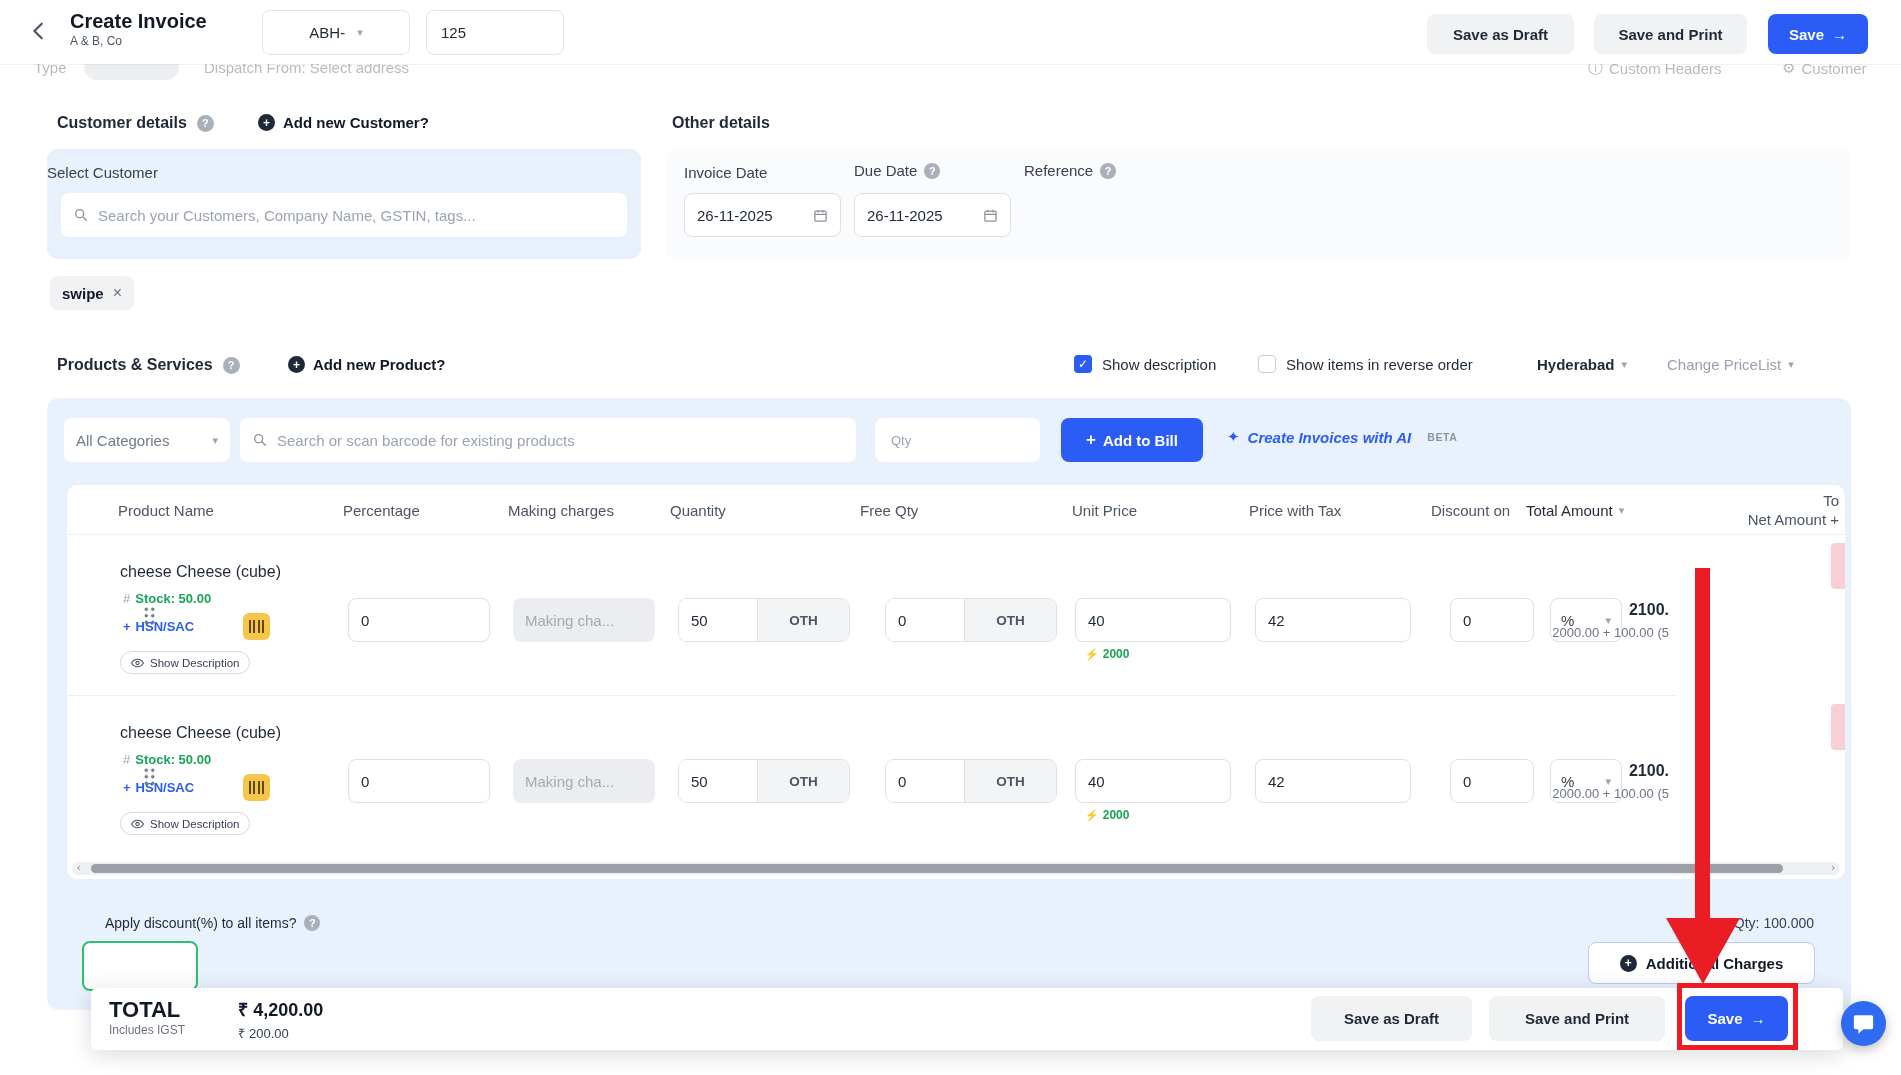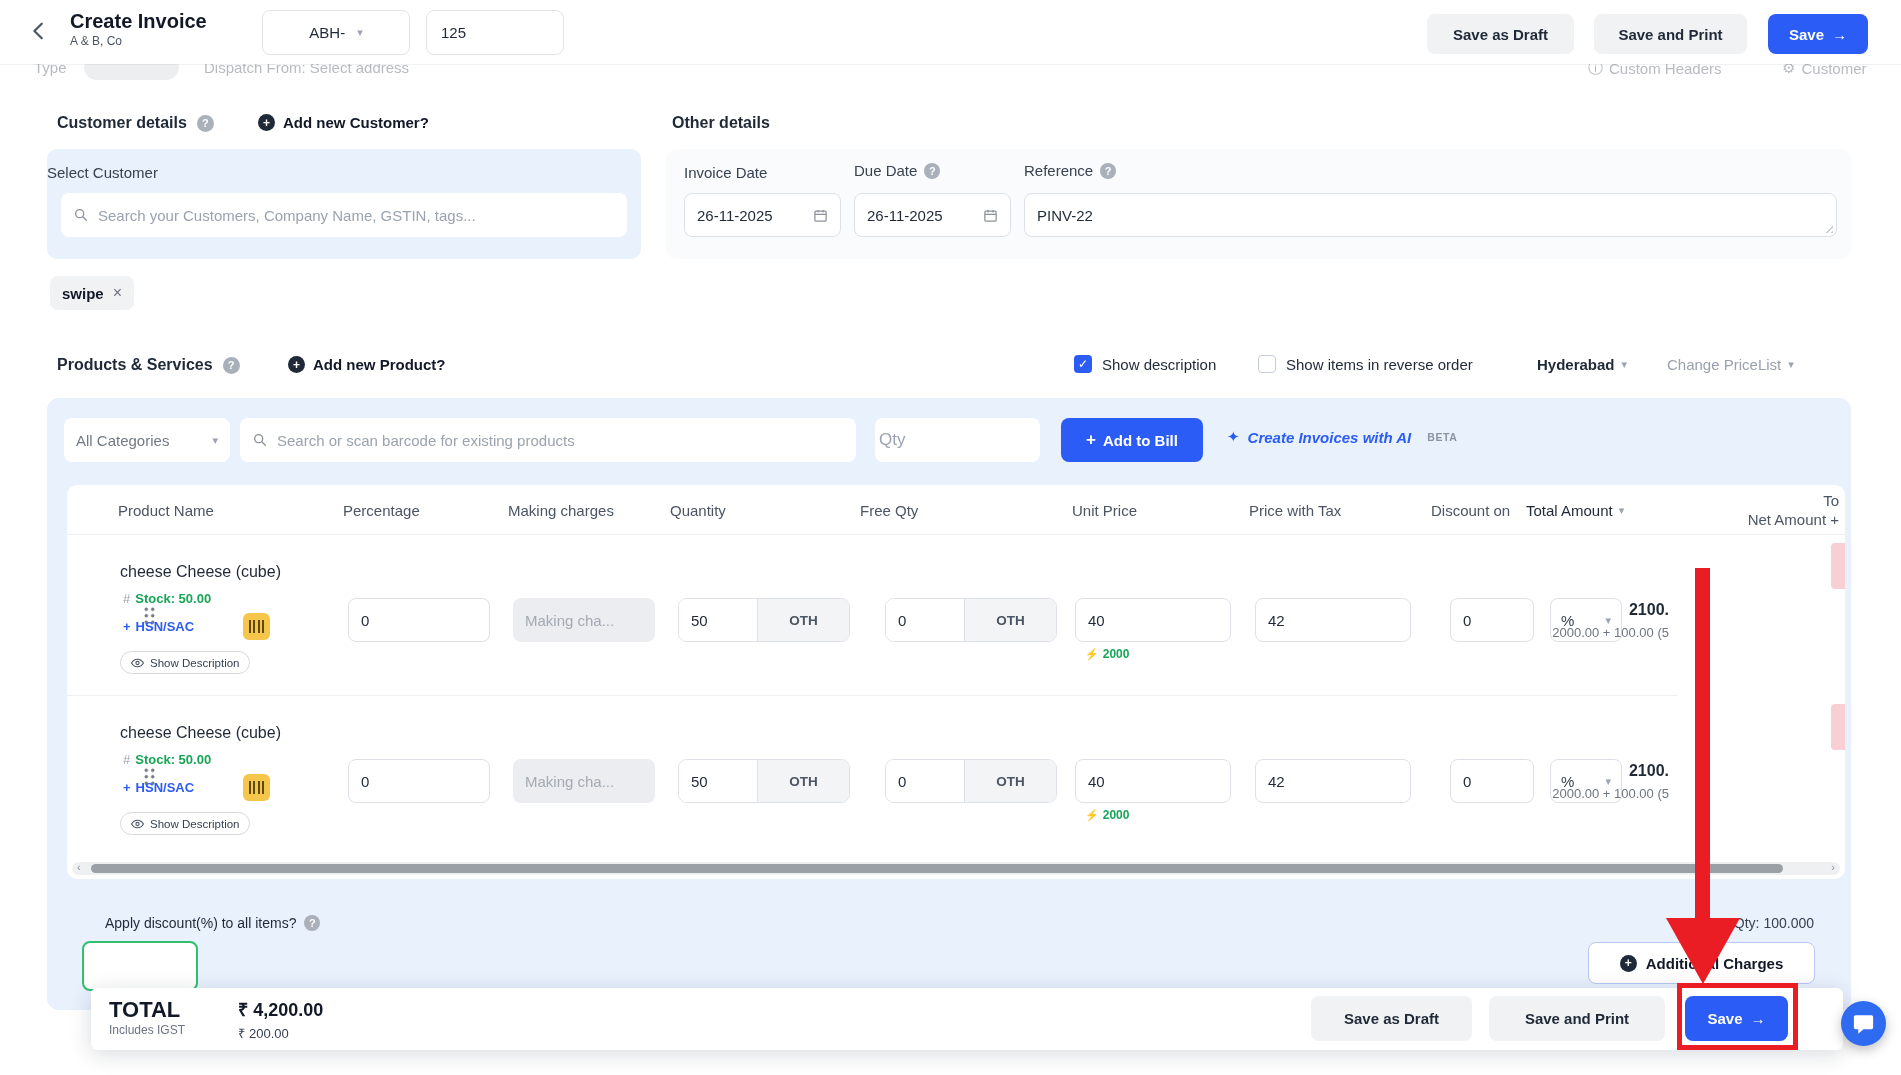--- a/index.html
+++ b/index.html
@@ -137,24 +137,20 @@
           <path d="M3 10h18M8 3v4M16 3v4"></path>
         </svg>
     </div>
     <div class="abs inp flex" style="left:188px;top:44px;width:157px;height:44px;justify-content:space-between;cursor:pointer">
       <span>26-11-2025</span>
       <svg width="15" height="15" viewBox="0 0 24 24" fill="none" stroke="#8a919b" stroke-width="2">
           <rect x="3" y="5" width="18" height="16" rx="2"></rect>
           <path d="M3 10h18M8 3v4M16 3v4"></path>
         </svg>
     </div>
-    <div class="abs inp flex" style="left:358px;top:44px;width:813px;height:44px">
-      <span>PINV-22</span>
-      <span class="grip"></span>
-    </div>
   </section>
 
   <div class="abs flex" style="left:50px;top:276px;height:34px;background:#f1f2f4;border-radius:8px;padding:0 12px;gap:9px;cursor:pointer">
     <span style="font-size:15px;font-weight:700;color:#111827">swipe</span>
     <span style="color:#6b7280;font-size:16px">×</span>
   </div>
 
   <div class="abs flex" style="left:57px;top:356px;gap:10px">
     <span class="sec-title">Products &amp; Services</span>
     <span class="help">?</span>
@@ -186,21 +182,21 @@
       <span style="font-size:15px;color:#717a86">All Categories</span>
       <span class="caret">▾</span>
     </div>
     <div class="abs flex" style="left:193px;top:20px;width:616px;height:44px;background:#fff;border-radius:8px;padding:0 12px;gap:9px">
       <svg width="16" height="16" viewBox="0 0 24 24" fill="none" stroke="#8a919b" stroke-width="2" stroke-linecap="round">
           <circle cx="10" cy="10" r="6"></circle>
           <path d="M15 15l5 5"></path>
         </svg>
       <input style="border: none; flex: 1 1 0%; font-size: 15px; outline: none; color: rgb(31, 41, 55); background: transparent;" placeholder="Search or scan barcode for existing products">
     </div>
-    <input class="abs" style="left: 828px; top: 20px; width: 165px; height: 44px; border: none; border-radius: 8px; padding: 0px 4px; font-size: 17px; outline: none;" placeholder="Qty">
+    <input class="abs" style="left: 828px; top: 20px; width: 165px; height: 44px; border: none; border-radius: 8px; padding: 0px 16px; font-size: 13px; outline: none;" placeholder="Qty">
     <button class="btn btn-blue abs" style="left:1014px;top:20px;width:142px;height:44px;gap:7px">
       <span style="font-size:17px;font-weight:700">+</span>
       <span>Add to Bill</span>
     </button>
     <div class="abs flex" style="left:1180px;top:30px;gap:8px;cursor:pointer">
       <span style="color:#2b5cf5;font-size:15px">✦</span>
       <span style="color:#2b5cf5;font-size:15px;font-weight:700;font-style:italic">Create Invoices with AI</span>
       <span style="color:#8b93a1;font-size:10.5px;font-weight:700;letter-spacing:.6px;margin-left:8px">BETA</span>
     </div>
 

